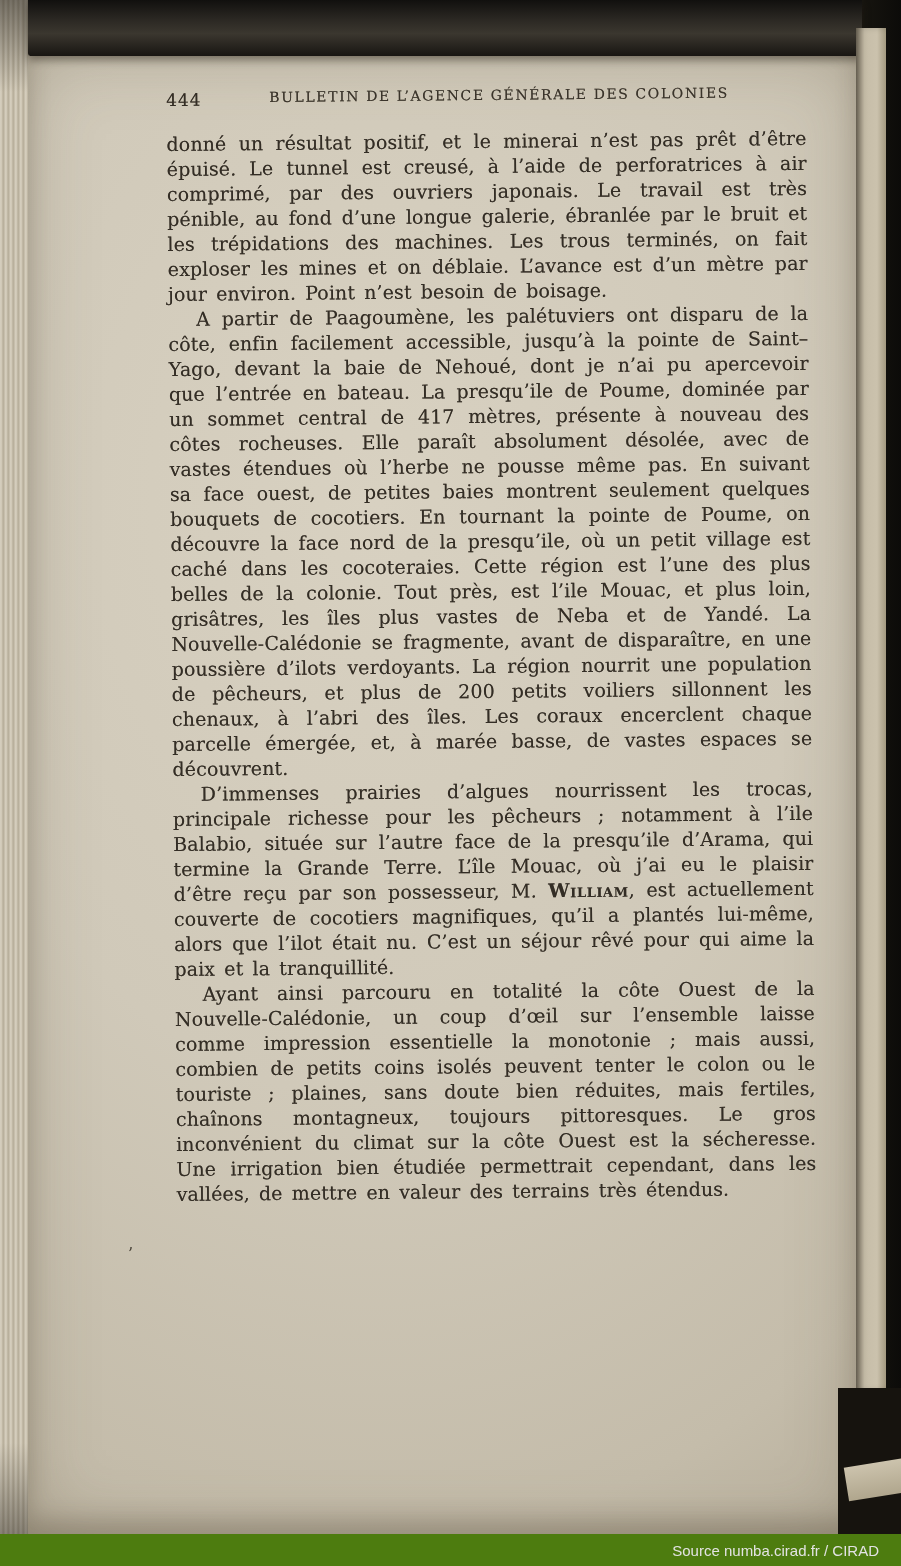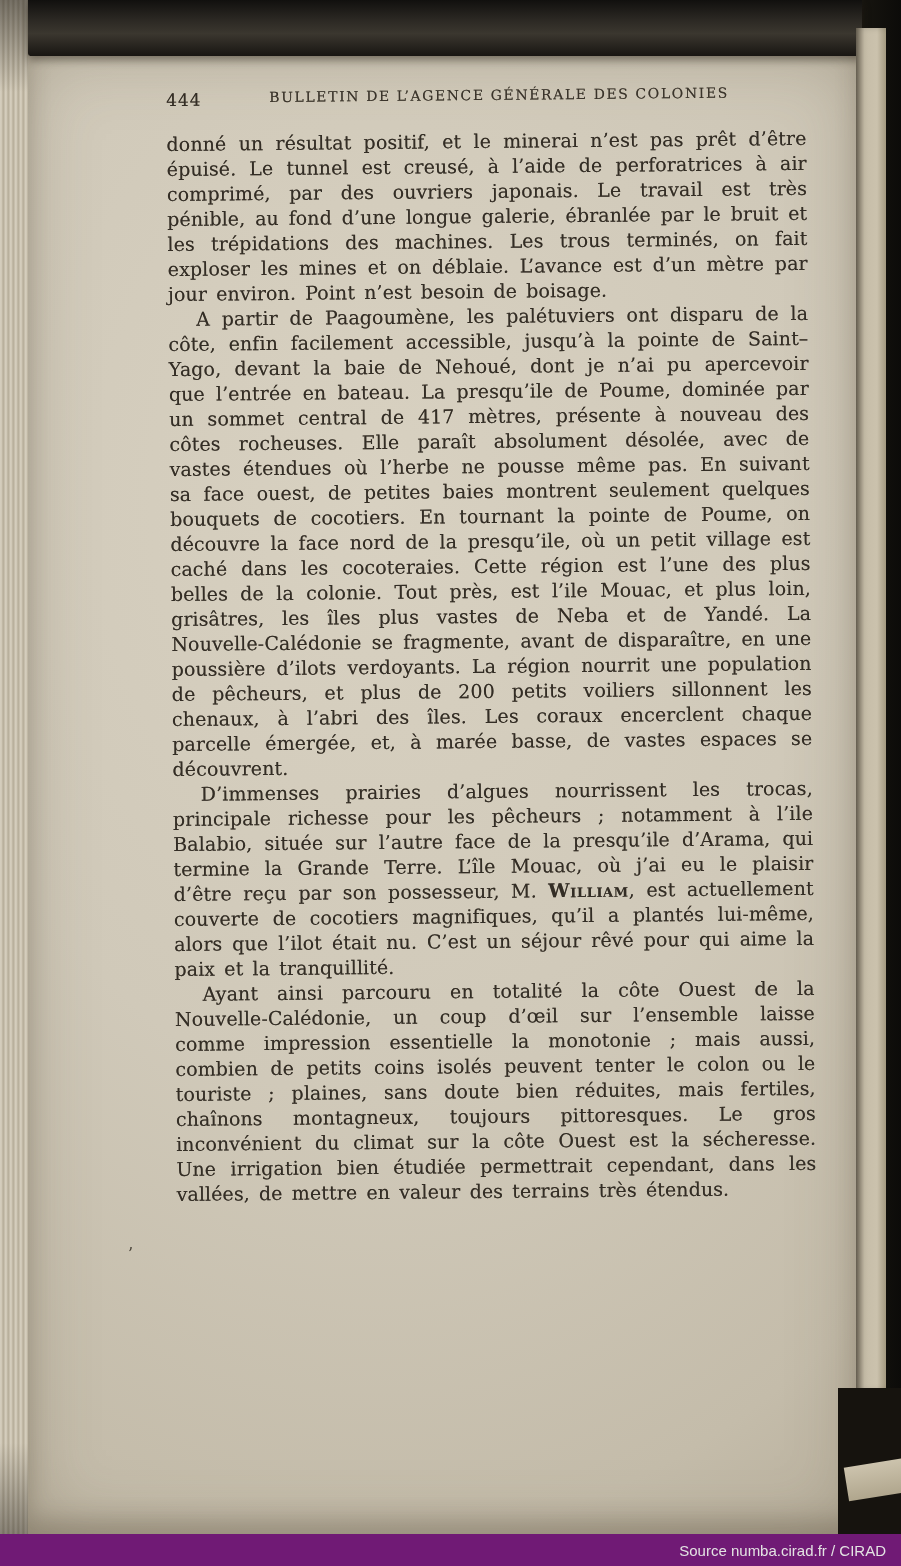--- a/index.html
+++ b/index.html
@@ -87,23 +87,23 @@
 
   
   .speck {
     position:absolute; left:128px; top:1244px;
     font-size:16px; color:#4a443a;
   }
 
   
   .footer-bar {
     position:absolute; left:0; bottom:0; width:901px; height:32px;
-    background:#701a75;
+    background:#4d7c0f;
     display:flex; align-items:center; justify-content:flex-end;
-    padding-right:15px;
+    padding-right:22px;
     font-family:"Liberation Sans", sans-serif;
     font-size:15px; color:#e3e3e3;
   }
 </style>
 </head>
 <body>
 
 <div class="scan">
   <div class="left-stack"></div>
   <div class="right-dark"></div>

